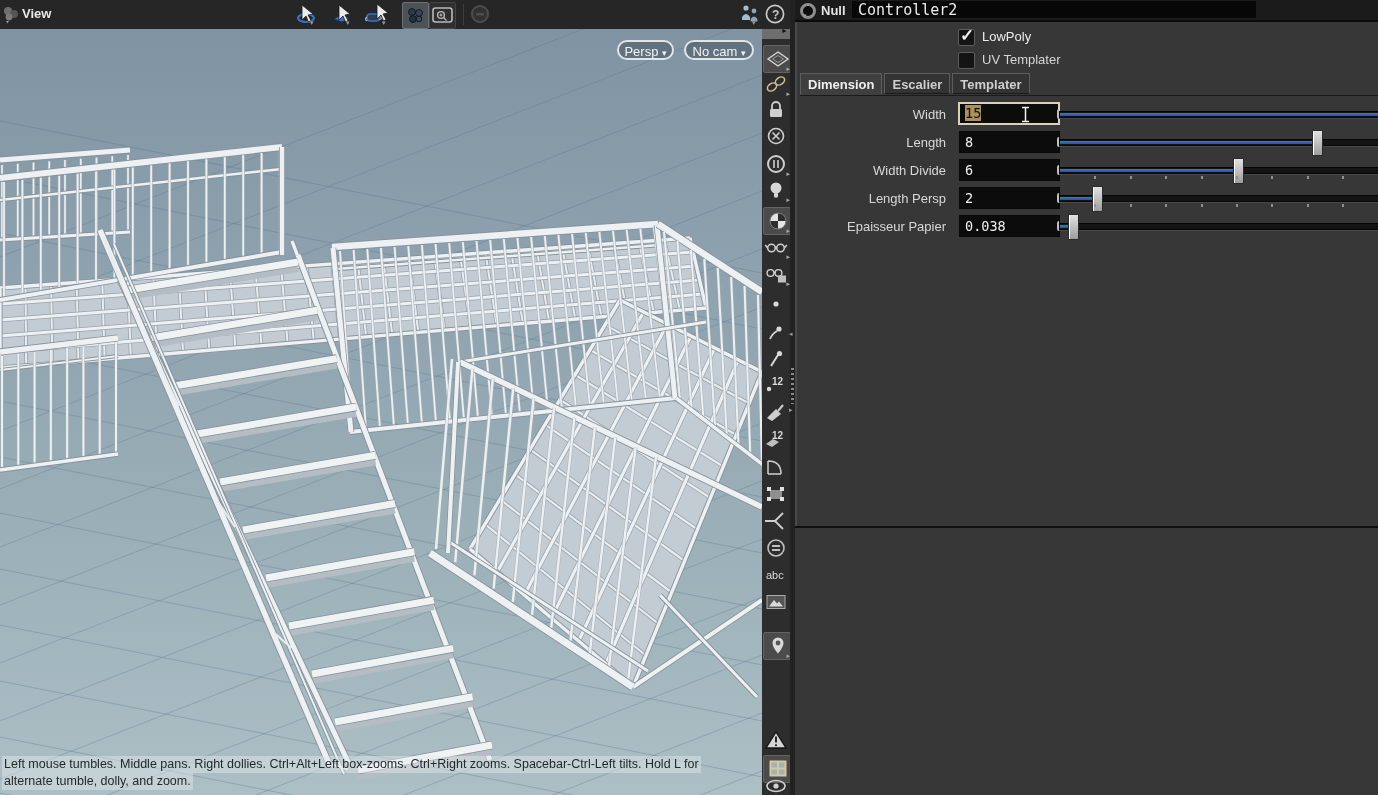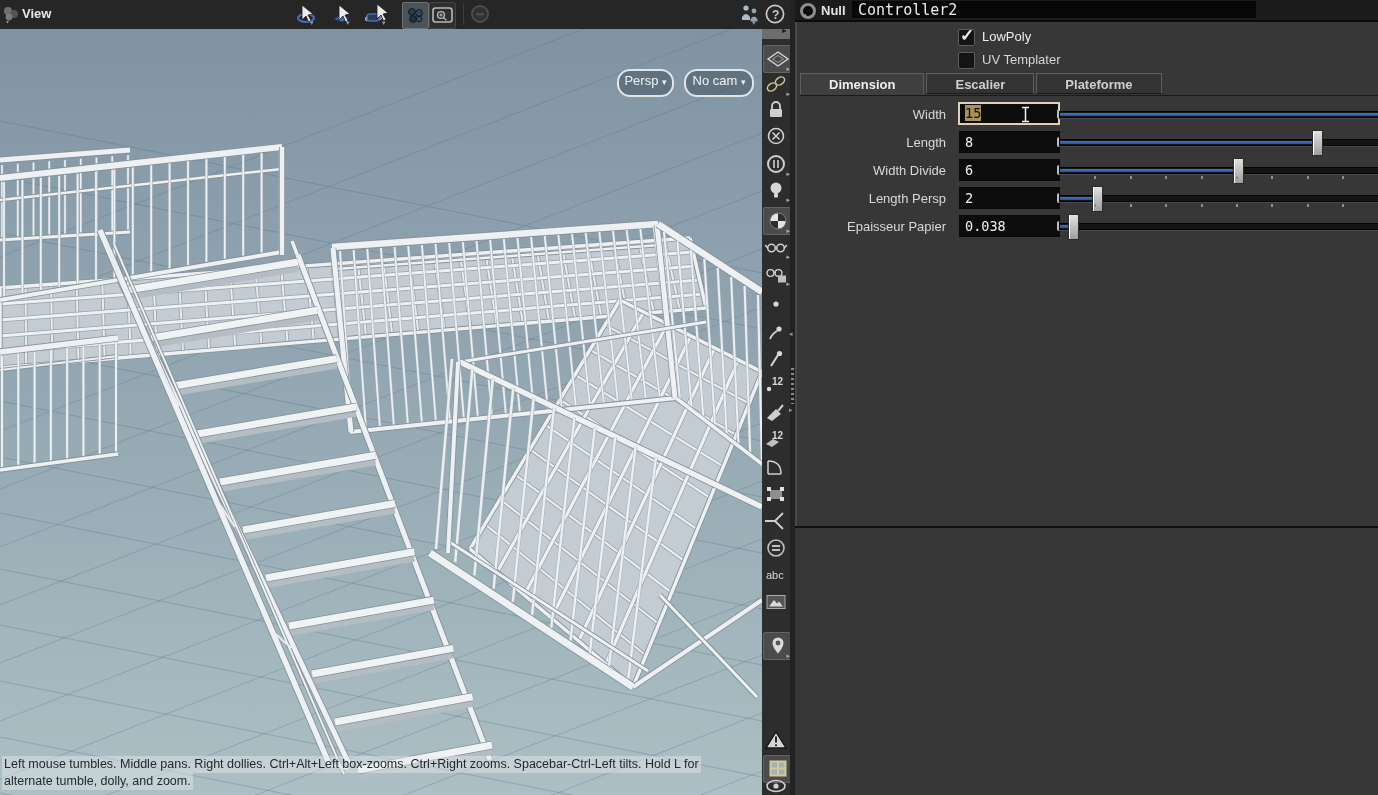--- a/index.html
+++ b/index.html
@@ -10,23 +10,23 @@
   .vt-title{position:absolute;left:22px;top:6px;font-size:13px;font-weight:bold;color:#e8e8e8;}
   .vt-pane-icon{position:absolute;left:2px;top:4px;width:18px;height:20px;}
   .tt-icon{position:absolute;top:3px;width:26px;height:23px;}
   .tt-box{position:absolute;top:2px;width:25px;height:25px;background:#4c5358;border:1px solid #6b7277;border-radius:2px;}
   .tt-box2{position:absolute;top:2px;width:25px;height:25px;background:#2f2f2f;border:1px solid #454545;border-radius:2px;}
   .tt-sep{position:absolute;top:4px;width:1px;height:21px;background:#3d3d3d;}
   .dd{position:absolute;font-size:7px;color:#9a9a9a;}
   
   #gl-area{position:absolute;left:0;top:29px;width:762px;height:766px;overflow:hidden;}
   #scene3d{position:absolute;left:0;top:0;}
-  .cam-pill{position:absolute;top:11px;height:28px;border:2px solid #dfe5e9;border-radius:13px;
+  .cam-pill{position:absolute;top:11px;height:20px;border:2px solid #dfe5e9;border-radius:13px;
             background:rgba(58,70,82,.45);color:#f0f3f5;font-size:13px;line-height:19px;text-align:center;
-            box-sizing:border-box;margin-top:29px;}
+            box-sizing:border-box;}
   .help-text{position:absolute;left:2px;top:727px;font-size:12.5px;line-height:17px;color:#23282c;}
   .help-text span{background:rgba(228,235,238,.45);padding:0 2px;display:inline-block;}
   
   #right-col{position:absolute;left:762px;top:29px;width:28px;height:766px;background:#2d2d2d;}
   .rt-strip{position:absolute;left:0;top:0;width:28px;height:10px;background:#6e6e6e;}
   .rt-strip:after{content:"►";position:absolute;right:2px;top:-2px;font-size:7px;color:#111;}
   .rt-item{position:absolute;left:0;width:28px;height:26px;}
   .rt-item svg{display:block;}
   .rt-item.sel{background:#4b4b4b;border:1px solid #636363;border-radius:2px;margin-left:1px;width:26px;}
   .rt-sub{position:absolute;right:0px;bottom:-1px;font-size:7px;color:#a8a8a8;}
@@ -44,21 +44,21 @@
            color:#ececec;font-family:"DejaVu Sans Mono",monospace;font-size:15px;padding:0 6px;}
   .p-groove{position:absolute;left:0;top:22px;width:2px;height:504px;background:#494949;}
   
   .cb-row{position:absolute;left:163px;height:17px;}
   .cb-box{position:absolute;left:0;top:1px;width:15px;height:15px;background:#141414;border:1px solid #5d5d5d;border-radius:2px;}
   .cb-check{position:absolute;left:1px;top:-5px;font-size:17px;font-weight:bold;color:#ededed;}
   .cb-label{position:absolute;left:24px;top:1px;font-size:13px;color:#d5d5d5;white-space:nowrap;}
   .cb-label.bold{font-weight:normal;color:#ececec;}
   
   #tabs{position:absolute;left:5px;top:73px;right:0;height:22px;border-bottom:1px solid #1a1a1a;display:flex;}
-  .tab{height:21px;line-height:21px;padding:0 28px;font-size:13px;font-weight:bold;color:#cfcfcf;background:#333;
+  .tab{height:21px;line-height:21px;padding:0 7px;font-size:13px;font-weight:bold;color:#cfcfcf;background:#333;
        border:1px solid #5e5e5e;border-bottom:1px solid #1a1a1a;margin-right:2px;box-sizing:border-box;}
   .tab.active{background:#3f3f3f;color:#efefef;border-bottom:1px solid #3f3f3f;height:22px;}
   
   #params{position:absolute;left:0;top:100px;width:495px;}
   .prow{position:relative;height:28px;}
   .plabel{position:absolute;left:0;top:7px;width:151px;text-align:right;font-size:13px;color:#d8d8d8;white-space:nowrap;}
   .pfield{position:absolute;left:164px;top:3px;width:94px;height:20px;background:#0c0c0c;border:1px solid #090909;
           color:#f0f0f0;font-family:"DejaVu Sans Mono",monospace;font-size:13.5px;line-height:20px;padding-left:5px;}
   .pfield.focused{border:2px solid #ddd2b8;top:2px;left:163px;width:93px;height:19px;line-height:19px;}
   .selhl{background:#a98f58;color:#0d0d0d;}
@@ -740,21 +740,21 @@
       <span class="cb-label bold">LowPoly</span>
     </div>
     <div class="cb-row" style="top:51px">
       <div class="cb-box"></div>
       <span class="cb-label">UV Templater</span>
     </div>
 
     <div id="tabs">
       <div class="tab active">Dimension</div>
       <div class="tab">Escalier</div>
-      <div class="tab">Plateforme</div>
+      <div class="tab">Templater</div>
     </div>
 
     <div id="params">
         <div class="prow">
     <div class="plabel">Width</div>
     <div class="pfield focused"><span class="selhl">15</span><svg class="caret" width="11" height="17" viewBox="0 0 11 17">
               <path d="M2 1.5 h7 M2 15.5 h7 M5.5 1.5 v14" stroke="#f2f2f2" stroke-width="1.5" fill="none"></path>
             </svg></div>
     <div class="pslider">
       <div class="cap"></div>

